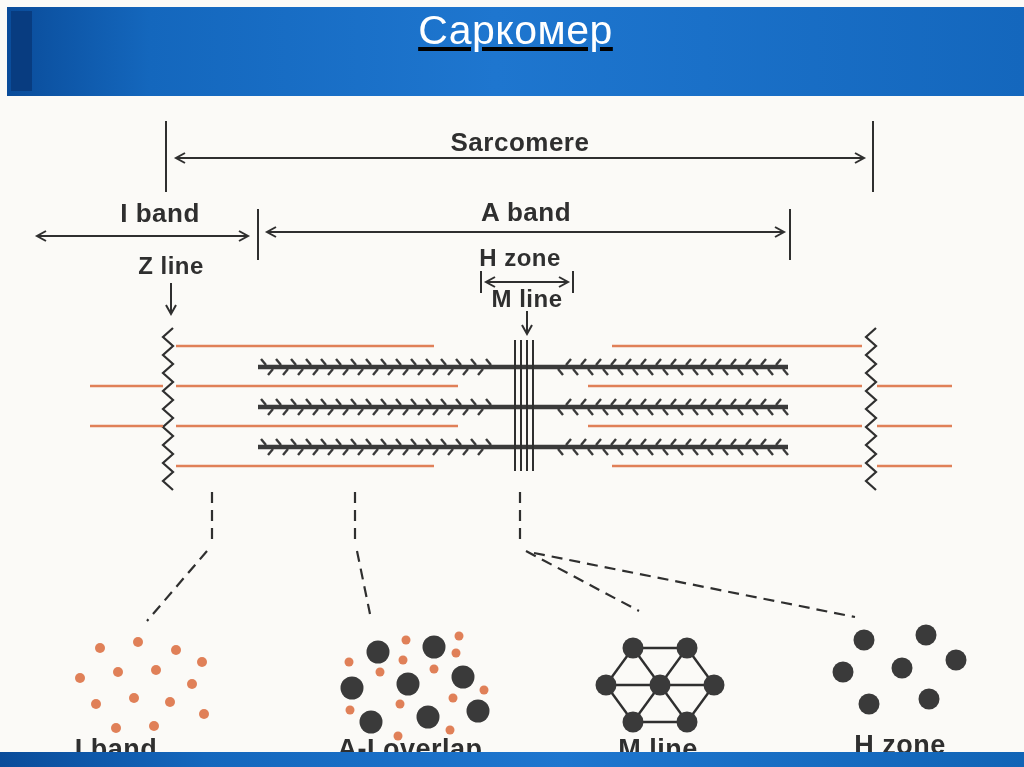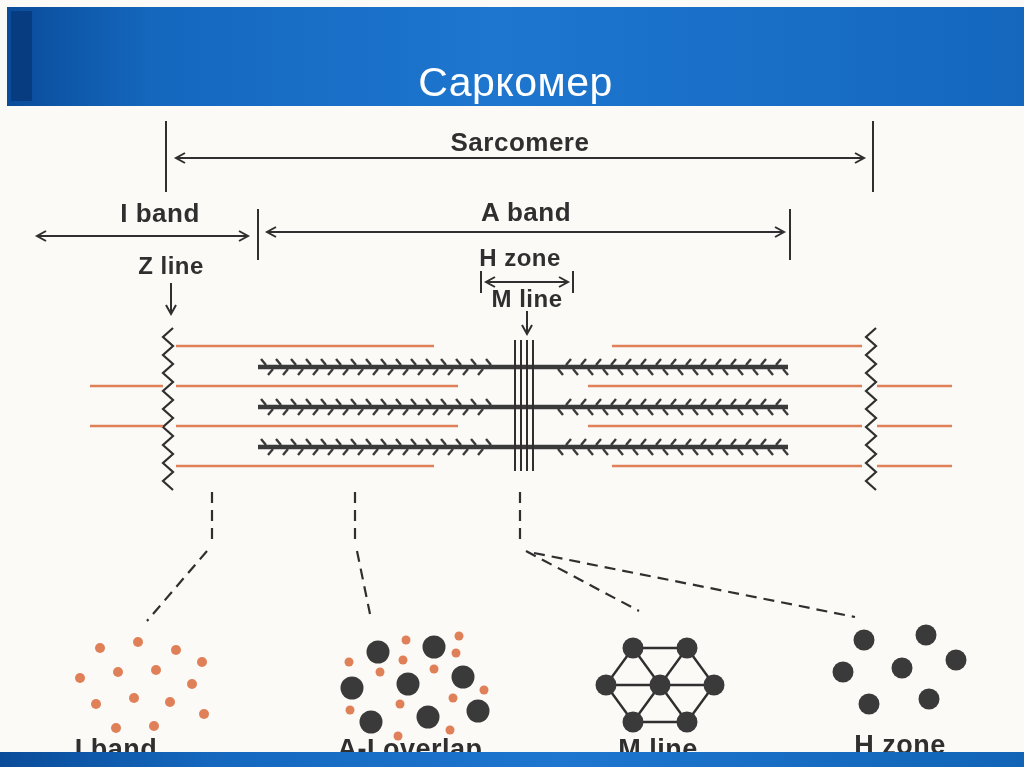--- a/index.html
+++ b/index.html
@@ -2,23 +2,23 @@
 <html style="--ink: #2f2f2f; --thin: #e08058; --thick: #3a3a3a; --bg: #fbfaf7; --hdr: #1467bd; --hdrL: #1e76cf; --hdrD: #0a4c9a; --hdrA: #083c80; --ftr: #1164b6;"><head>
 <meta charset="utf-8">
 <style>
   :root{
     --ink:#2f2f2f; --thin:#e08058; --thick:#3a3a3a; --bg:#fbfaf7;
     --hdr:#1467bd; --hdrL:#1e76cf; --hdrD:#0a4c9a; --hdrA:#083c80; --ftr:#1164b6;
   }
   html,body{margin:0;padding:0;width:1024px;height:767px;overflow:hidden;background:#ffffff;}
   .page{position:relative;width:1024px;height:767px;background:var(--bg);font-family:"Liberation Sans",sans-serif;}
   .header{
-    position:absolute;top:7px;left:7px;right:0;height:99px;z-index:6;
+    position:absolute;top:7px;left:7px;right:0;height:89px;z-index:6;
     background:linear-gradient(90deg,var(--hdrD) 0%,var(--hdr) 14%,var(--hdrL) 48%,var(--hdr) 100%);
-    display:flex;align-items:flex-end;justify-content:center;
+    display:flex;align-items:flex-start;justify-content:center;text-decoration:underline;
   }
   .header-accent{position:absolute;left:4px;top:4px;bottom:5px;width:21px;background:var(--hdrA);}
   .title{color:#ffffff;font-size:41px;letter-spacing:.5px;font-weight:400;}
   .footer{
     position:absolute;left:0;right:0;bottom:0;height:15px;z-index:5;
     background:linear-gradient(90deg,var(--hdrD) 0%,var(--hdr) 20%,var(--hdrL) 55%,var(--ftr) 100%);
   }
   svg.diagram{position:absolute;left:0;top:0;z-index:1;}
   svg text{font-family:"Liberation Sans",sans-serif;fill:var(--ink);font-weight:600;text-anchor:middle;letter-spacing:.5px;}
   .t-big{font-size:26px;}

